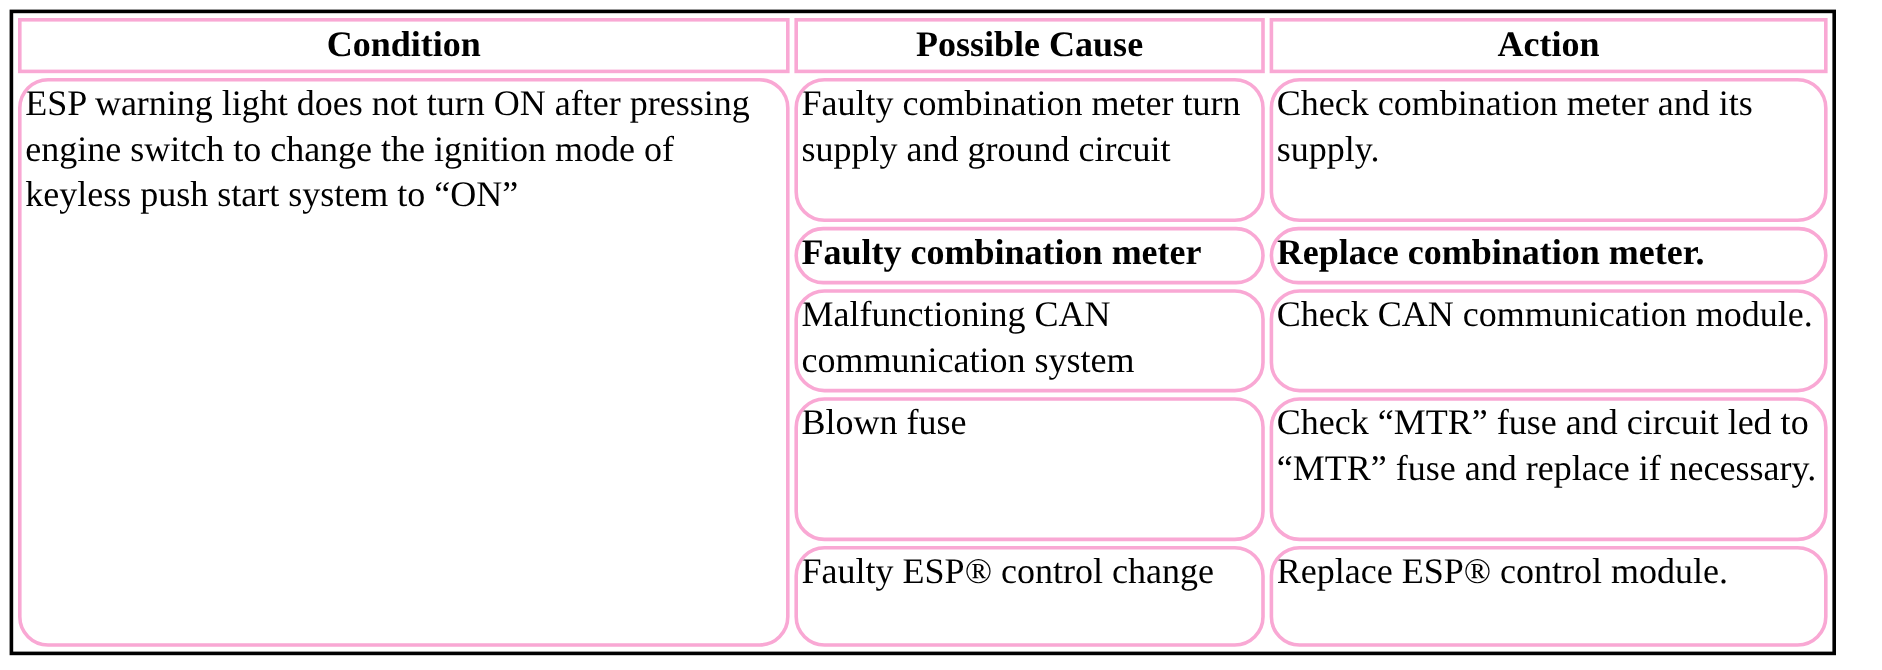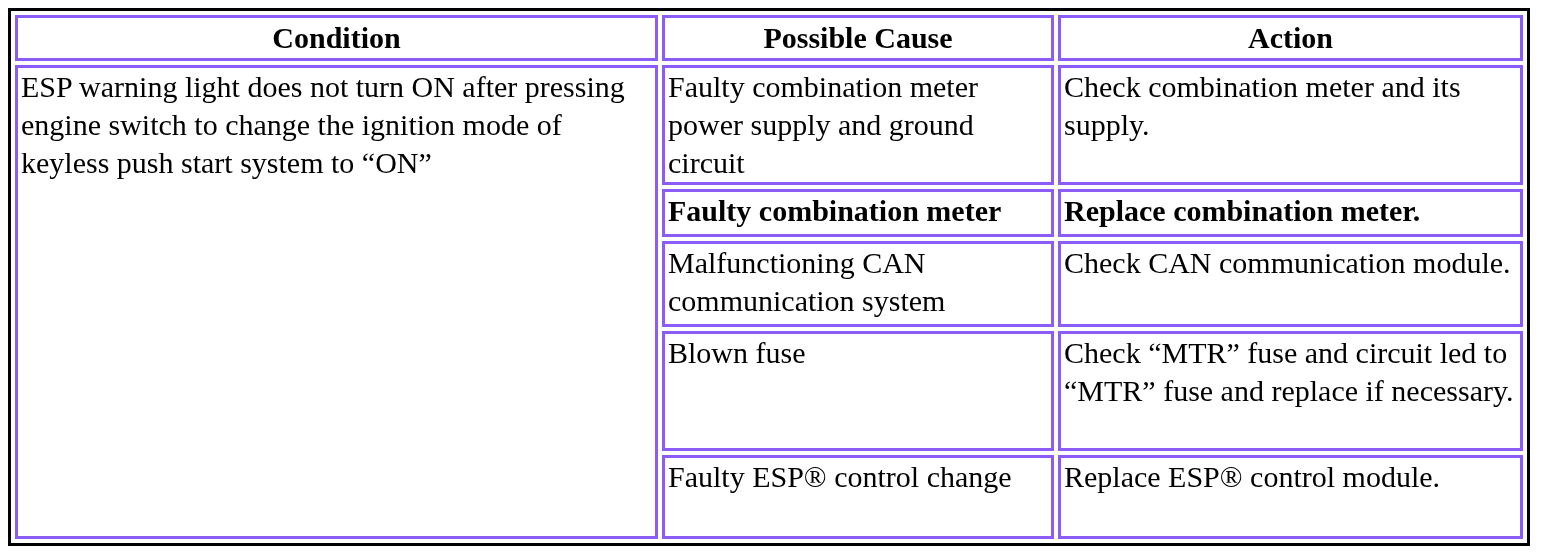--- a/index.html
+++ b/index.html
@@ -20,35 +20,36 @@
     table-layout: fixed;
     width: 1522px;
     margin: 8px 0 0 8px;
     background: #ffffff;
   }
   col.c-condition { width: 643px; }
   col.c-cause     { width: 392px; }
   col.c-action    { width: 465px; }
   th, td {
     box-sizing: border-box;
-    border: 3px solid #8b5cf6;
+    border: 3px solid #f9a8d4;
     background: #ffffff;
     font-size: 30px;
     line-height: 38px;
     padding: 0 3px;
     overflow: hidden;
   }
   th {
     font-weight: bold;
     text-align: center;
     vertical-align: middle;
   }
   td {
     text-align: left;
     vertical-align: top;
+    border-radius: 25px;
   }
   tr.r-head { height: 46px; }
   tr.r1 { height: 120px; }
   tr.r2 { height: 48px; font-weight: bold; }
   tr.r3 { height: 86px; margin-left: 16px; }
   tr.r4 { height: 120px; }
   tr.r5 { height: 84px; }
 </style>
 </head>
 <body>
@@ -60,21 +61,21 @@
     <col class="c-action">
   </colgroup>
   <tbody>
     <tr class="r-head">
       <th>Condition</th>
       <th>Possible Cause</th>
       <th>Action</th>
     </tr>
     <tr class="r1">
       <td rowspan="5">ESP warning light does not turn ON after pressing engine switch to change the ignition mode of keyless push start system to “ON”</td>
-      <td>Faulty combination meter power supply and ground circuit</td>
+      <td>Faulty combination meter turn supply and ground circuit</td>
       <td>Check combination meter and its supply.</td>
     </tr>
     <tr class="r2">
       <td>Faulty combination meter</td>
       <td>Replace combination meter.</td>
     </tr>
     <tr class="r3">
       <td>Malfunctioning CAN communication system</td>
       <td>Check CAN communication module.</td>
     </tr>

